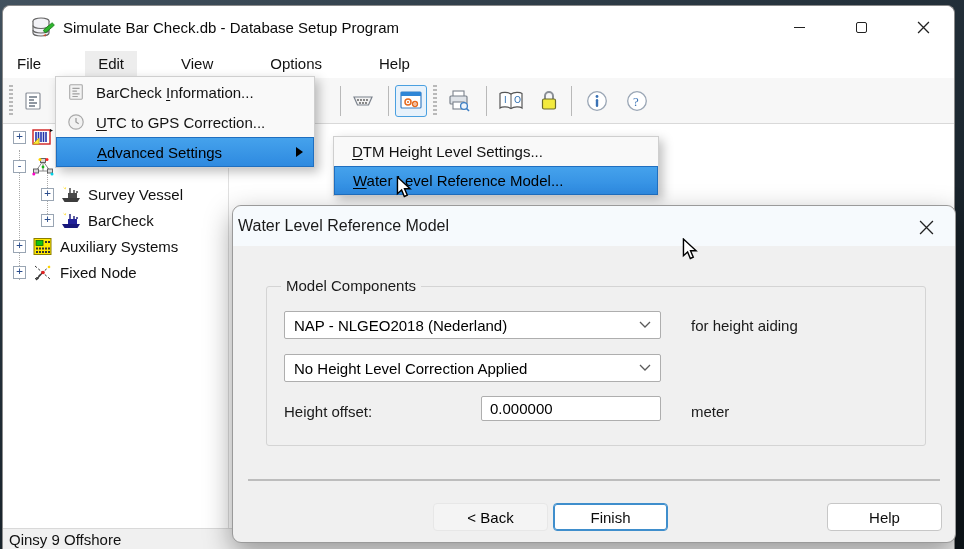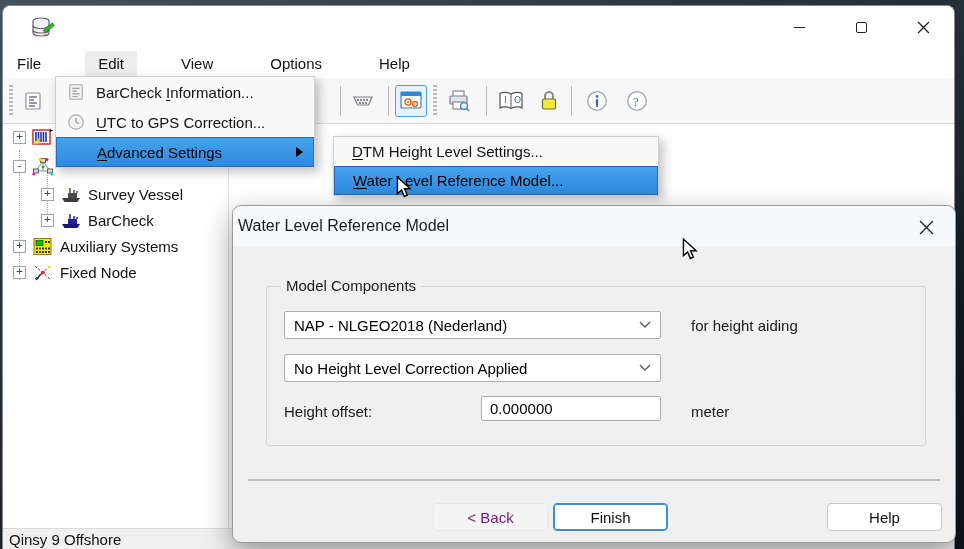--- a/index.html
+++ b/index.html
@@ -83,40 +83,41 @@
            font-size:15px; color:#000; padding-left:9px; }
   .combo .chev { position:absolute; right:9px; top:9px; }
   .fld-label { position:absolute; font-size:15px; color:#1a1a1a; }
   .textbox { position:absolute; left:248px; top:190px; width:180px; height:25px; background:#fff;
              border:1px solid #aeaeae; border-radius:2px; font-size:15px; color:#000;
              display:flex; align-items:center; padding-left:8px; }
   .dlg-sep { position:absolute; left:15px; right:15px; top:273px; height:2px; background:#bdbdbd; }
   .btn { position:absolute; top:297px; width:115px; height:28px; border-radius:4px;
          display:flex; align-items:center; justify-content:center; font-size:15px;
          background:#ffffff; border:1px solid #c7c7c7; color:#0d0d0d; }
-  .btn.disabled { background:#f4f4f4; border:1px solid #e7e7e7; color:#701a75; }
+  .btn.disabled { background:#f4f4f4; border:1px solid #e7e7e7; color:#000000; }
   .btn.default  { border:1px solid #3f8ecc; box-shadow:inset 0 0 0 1px #3f8ecc; }
 
   .cursor { position:absolute; z-index:60; }
 </style>
 </head>
 <body>
 
 <div class="stage">
 
   <div class="window">
 
     <div class="titlebar">
       <svg class="app-icon" viewBox="0 0 24 24">
         <ellipse cx="10" cy="5" rx="8" ry="3" fill="#f2f2f6" stroke="#666" stroke-width="1.2"></ellipse>
         <path d="M2 5 v12 a8 3 0 0 0 16 0 V5" fill="#f2f2f6" stroke="#666" stroke-width="1.2"></path>
         <path d="M2 9.5 a8 3 0 0 0 16 0 M2 14 a8 3 0 0 0 16 0" fill="none" stroke="#666" stroke-width="1.1"></path>
         <rect x="12" y="10" width="12" height="3.4" rx="1" transform="rotate(-40 18 12)" fill="#2db52d" stroke="#1a7a1a" stroke-width="0.8"></rect>
         <path d="M12.2 18.2 l3.2 1.0 -2.0 1.6 z" transform="rotate(-40 13.5 19)" fill="#c94a2a"></path>
       </svg>
+      <span class="title-text">Simulate Bar Check.db - Database Setup Program</span>
       <div class="win-controls">
         <div class="win-btn">
             <div class="glyph-min"></div>
           </div>
         <div class="win-btn">
             <div class="glyph-max"></div>
           </div>
         <div class="win-btn">
           <svg width="13" height="13" viewBox="0 0 12 12">
             <path d="M1 1 L11 11 M11 1 L1 11" stroke="#222" stroke-width="1.2"></path>

